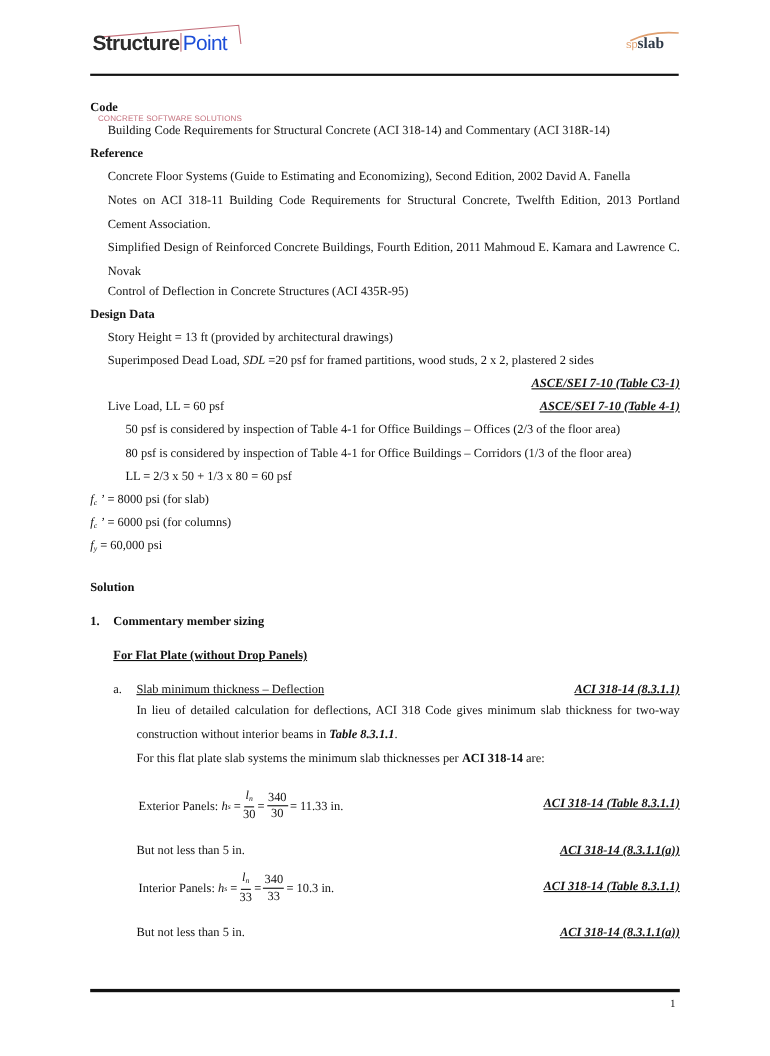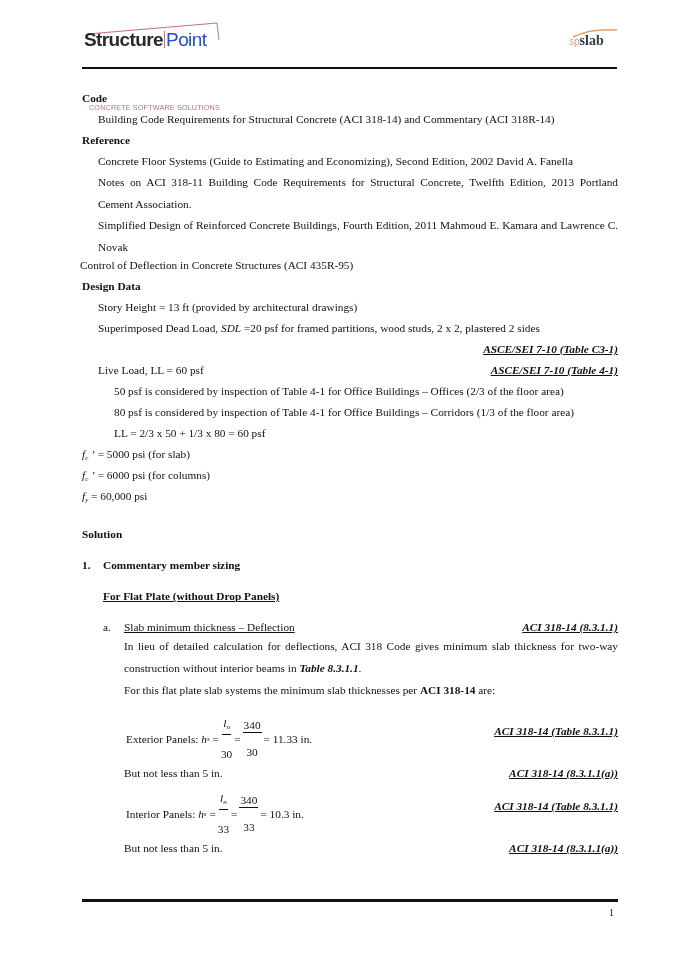--- a/index.html
+++ b/index.html
@@ -29,21 +29,21 @@
   .para { position: absolute; left: 124px; width: 494px; line-height: 21.5px; text-align: justify; white-space: normal; }
   .para.wide { left: 98px; width: 520px; }
   .i { font-style: italic; }
   .bi { font-weight: bold; font-style: italic; }
   .b { font-weight: bold; }
 
   
   .eq { display: inline-flex; align-items: center; }
   .frac { display: inline-flex; flex-direction: column; align-items: center; margin: 0 2px; vertical-align: middle; }
   .frac .num { border-bottom: 1px solid #111; padding: 0 1px; line-height: 14px; }
-  .frac .den { line-height: 15px; margin-top: 12px; }
+  .frac .den { line-height: 15px; }
   .sub { font-size: 7px; vertical-align: -2px; }
 
   .footer-line { position: absolute; left: 82px; top: 899px; width: 536px; height: 3px; background: #111; }
   .page-num { position: absolute; left: 609px; top: 907px; font-size: 10px; }
 </style>
 </head>
 <body>
 
 <div class="logo-wrap">
   <svg class="logo-roof" width="140" height="20">
@@ -58,32 +58,32 @@
 <div class="sp-logo"><span class="sp">sp</span><span class="slab">slab</span></div>
 <div class="hdr-line"></div>
 
 <div class="abs h" style="left:82px; top:92px;">Code</div>
 <div class="abs" style="left:98px; top:113px;">Building Code Requirements for Structural Concrete (ACI 318-14) and Commentary (ACI 318R-14)</div>
 
 <div class="abs h" style="left:82px; top:134px;">Reference</div>
 <div class="abs" style="left:98px; top:155px;">Concrete Floor Systems (Guide to Estimating and Economizing), Second Edition, 2002 David A. Fanella</div>
 <div class="para wide" style="top:172px;">Notes on ACI 318-11 Building Code Requirements for Structural Concrete, Twelfth Edition, 2013 Portland Cement Association.</div>
 <div class="para wide" style="top:215px;">Simplified Design of Reinforced Concrete Buildings, Fourth Edition, 2011 Mahmoud E. Kamara and Lawrence C. Novak</div>
-<div class="abs" style="left:80px; top:259px;">Control of Deflection in Concrete Structures (ACI 435R-95)</div>
+<div class="abs" style="left:98px; top:259px;">Control of Deflection in Concrete Structures (ACI 435R-95)</div>
 
 <div class="abs h" style="left:82px; top:280px;">Design Data</div>
 <div class="abs" style="left:98px; top:301px;">Story Height = 13 ft (provided by architectural drawings)</div>
 <div class="abs" style="left:98px; top:322px;"><span>Superimposed Dead Load, </span><span class="i">SDL</span><span> =20 psf for framed partitions, wood studs, 2 x 2, plastered 2 sides</span></div>
 <div class="abs ref" style="right:82px; top:343px;">ASCE/SEI 7-10 (Table C3-1)</div>
 <div class="abs" style="left:98px; top:364px;">Live Load, LL = 60 psf</div>
 <div class="abs ref" style="right:82px; top:364px;">ASCE/SEI 7-10 (Table 4-1)</div>
 <div class="abs" style="left:114px; top:385px;">50 psf is considered by inspection of Table 4-1 for Office Buildings – Offices (2/3 of the floor area)</div>
 <div class="abs" style="left:114px; top:406px;">80 psf is considered by inspection of Table 4-1 for Office Buildings – Corridors (1/3 of the floor area)</div>
 <div class="abs" style="left:114px; top:427px;">LL = 2/3 x 50 + 1/3 x 80 = 60 psf</div>
-<div class="abs" style="left:82px; top:448px;"><span class="i">f</span><span class="i sub">c</span><span class="i"> ’</span><span> = 5000 psi (for slab)</span></div>
+<div class="abs" style="left:82px; top:448px;"><span class="i">f</span><span class="i sub">c</span><span class="i"> ’</span><span> = 8000 psi (for slab)</span></div>
 <div class="abs" style="left:82px; top:469px;"><span class="i">f</span><span class="i sub">c</span><span class="i"> ’</span><span> = 6000 psi (for columns)</span></div>
 <div class="abs" style="left:82px; top:490px;"><span class="i">f</span><span class="i sub">y</span><span> = 60,000 psi</span></div>
 
 <div class="abs h" style="left:82px; top:528px;">Solution</div>
 <div class="abs h" style="left:82px; top:559px;">1.</div>
 <div class="abs h" style="left:103px; top:559px;">Commentary member sizing</div>
 <div class="abs h ul" style="left:103px; top:590px;">For Flat Plate (without Drop Panels)</div>
 <div class="abs" style="left:103px; top:621px;">a.</div>
 <div class="abs ul" style="left:124px; top:621px;">Slab minimum thickness – Deflection</div>
 <div class="abs ref" style="right:82px; top:621px;">ACI 318-14 (8.3.1.1)</div>

